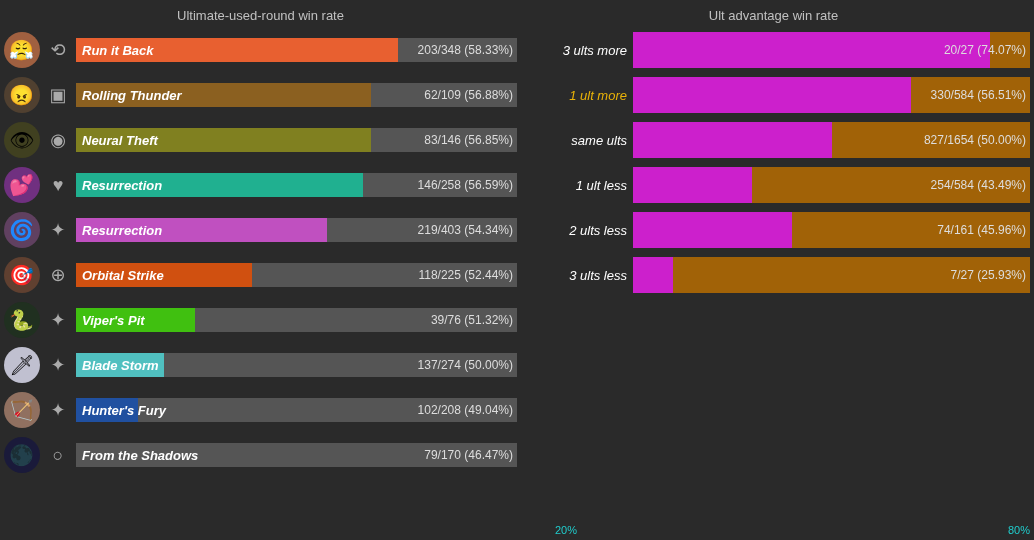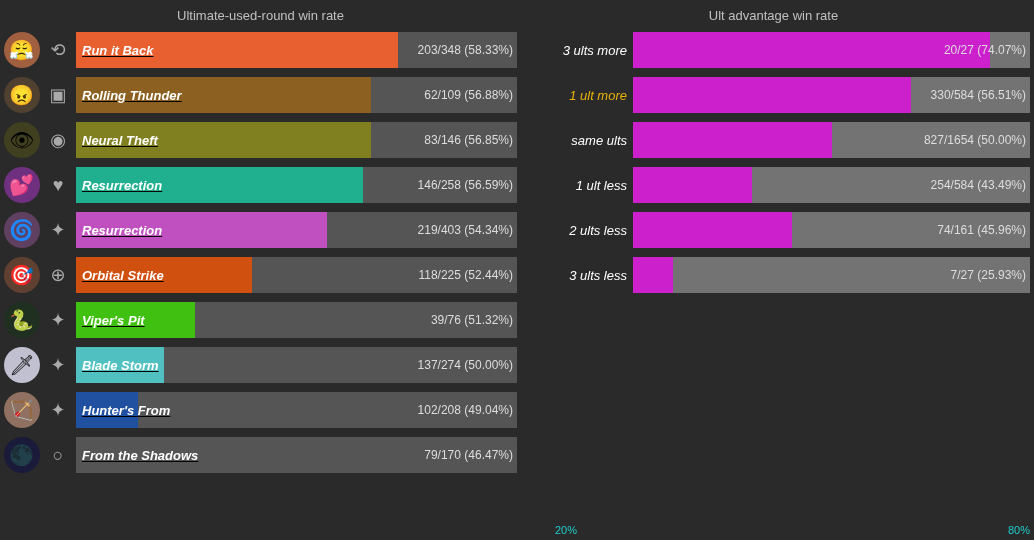--- a/index.html
+++ b/index.html
@@ -54,26 +54,25 @@
       height: 28px;
       flex-shrink: 0;
       display: flex;
       align-items: center;
       justify-content: center;
       color: #ccc;
       font-size: 16px;
     }
     .bar-container {
       flex: 1;
-      height: 36px;
+      height: 24px;
       background: #555;
       position: relative;
       display: flex;
       align-items: center;
-      text-decoration: underline;
     }
     .bar-fill {
       height: 100%;
       position: absolute;
       left: 0;
       top: 0;
     }
     .bar-label {
       position: relative;
       z-index: 2;
@@ -103,21 +102,21 @@
       width: 110px;
       color: white;
       font-size: 13px;
       font-style: italic;
       text-align: right;
       flex-shrink: 0;
     }
     .right-bar-container {
       flex: 1;
       height: 36px;
-      background: #737373;
+      background: #a16207;
       position: relative;
       display: flex;
       align-items: center;
     }
     .right-bar-fill {
       height: 100%;
       position: absolute;
       left: 0;
       top: 0;
     }
@@ -213,21 +212,21 @@
             <div class="bar-fill" style="background: rgb(80, 192, 192); width: 20%;"></div>
             <div class="bar-label">Blade Storm</div>
             <div class="bar-stat">137/274 (50.00%)</div>
           </div>
         </div>
         <div class="row">
           <div class="avatar" style="background: rgb(144, 112, 96); display: flex; align-items: center; justify-content: center; font-size: 20px; border-radius: 50%; flex-shrink: 0; width: 36px; height: 36px;">🏹</div>
           <div class="ult-icon" style="color: rgb(170, 170, 170); font-size: 18px;">✦</div>
           <div class="bar-container">
             <div class="bar-fill" style="background: rgb(32, 80, 160); width: 14%;"></div>
-            <div class="bar-label">Hunter's From</div>
+            <div class="bar-label">Hunter's Fury</div>
             <div class="bar-stat">102/208 (49.04%)</div>
           </div>
         </div>
         <div class="row">
           <div class="avatar" style="background: rgb(26, 26, 58); display: flex; align-items: center; justify-content: center; font-size: 20px; border-radius: 50%; flex-shrink: 0; width: 36px; height: 36px;">🌑</div>
           <div class="ult-icon" style="color: rgb(170, 170, 170); font-size: 18px;">○</div>
           <div class="bar-container">
             <div class="bar-fill" style="background: rgb(26, 40, 128); width: 0%;"></div>
             <div class="bar-label">From the Shadows</div>
             <div class="bar-stat">79/170 (46.47%)</div>

